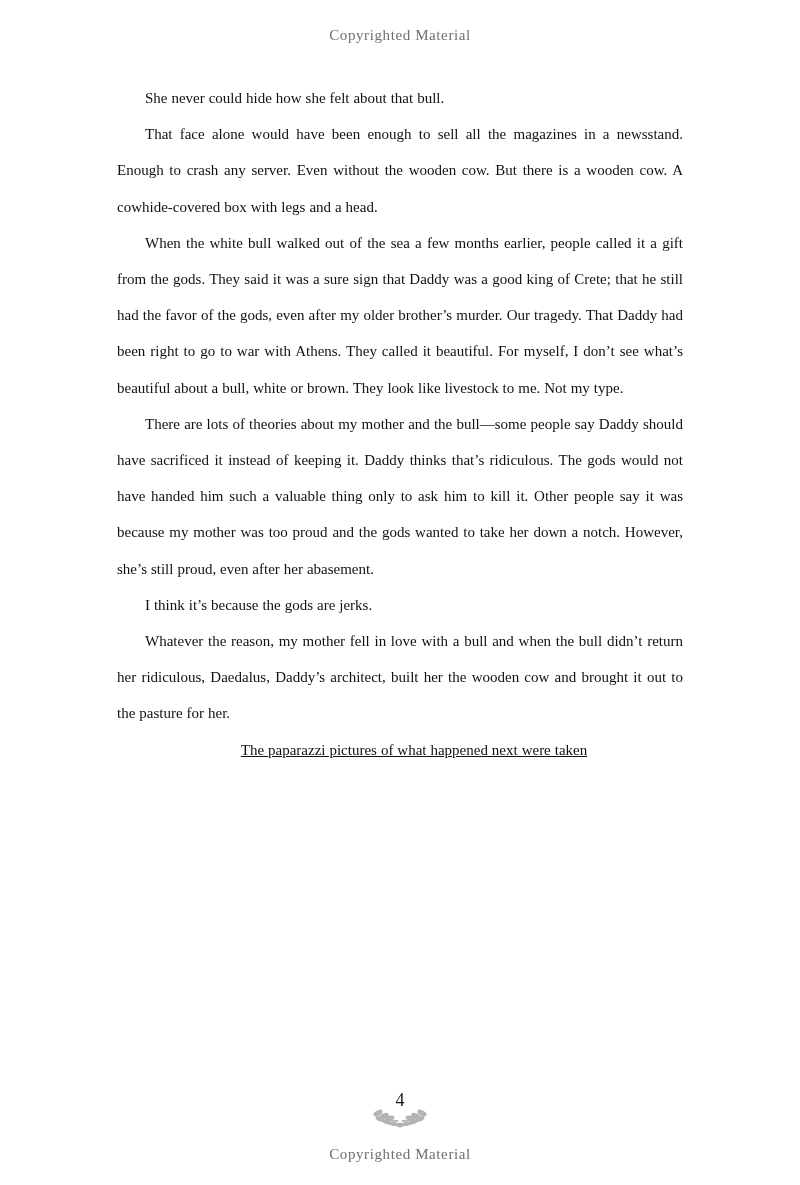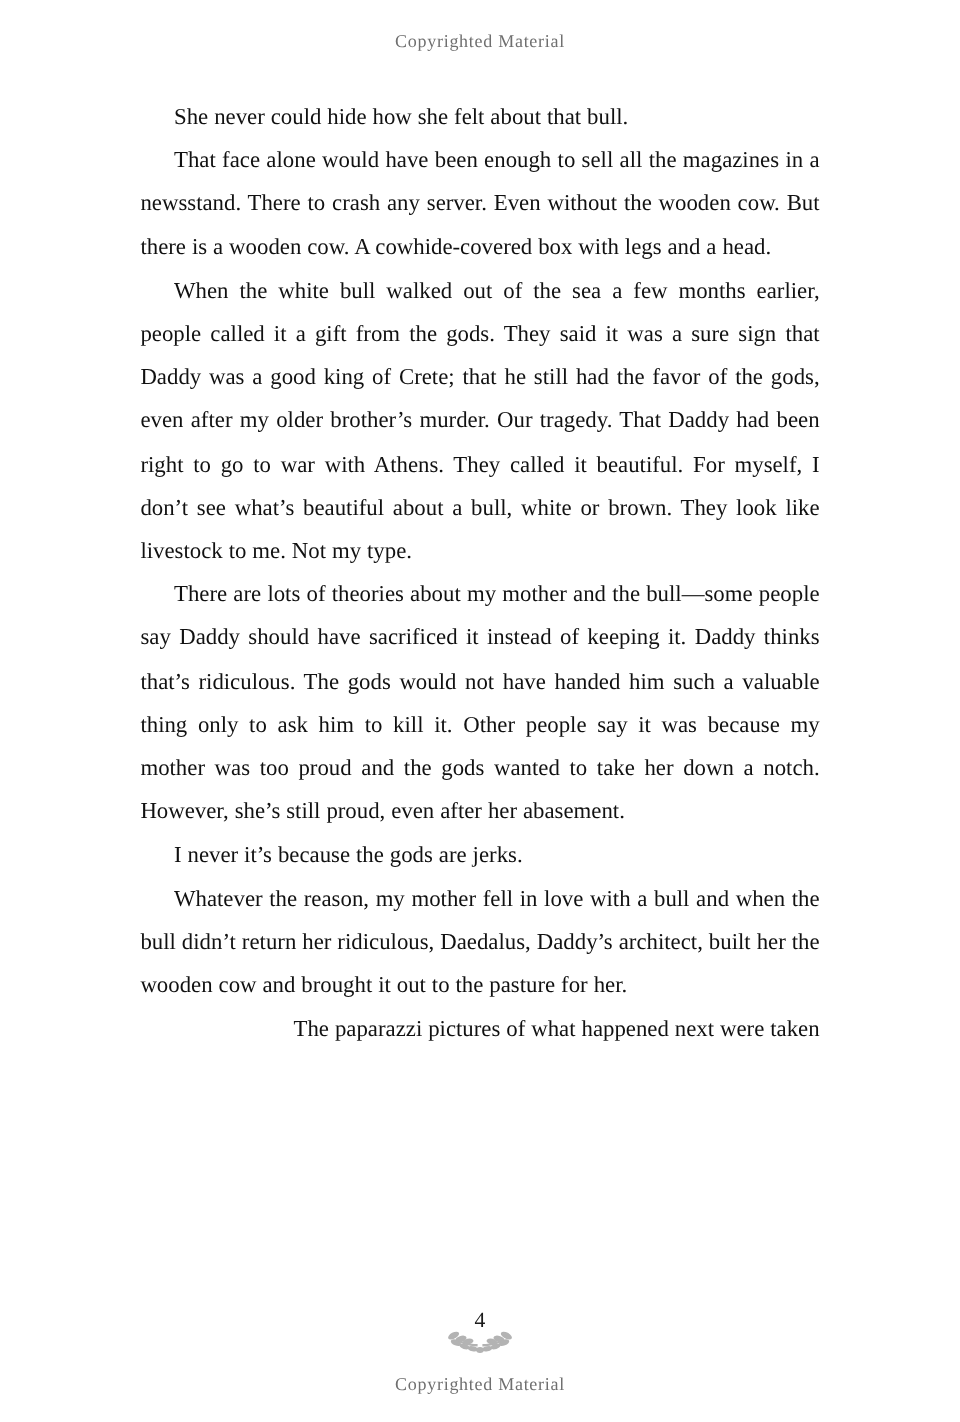--- a/index.html
+++ b/index.html
@@ -31,30 +31,31 @@
   }
   .content {
     flex: 1 1 auto;
     margin: 0 auto;
     width: 566px;
     padding-top: 36px;
     box-sizing: border-box;
   }
   p.para {
     margin: 0;
-    font-size: 19px;
+    font-size: 15px;
     line-height: 36.2px;
     text-align: justify;
     text-indent: 28px;
     hyphens: auto;
     -webkit-hyphens: auto;
     word-spacing: 0.2px;
   }
   p.para:last-child {
-    text-align: right;
+    text-align: center;
+    text-decoration: underline;
   }
   .footer {
     margin-bottom: 22px;
   }
   .folio-wrap {
     display: flex;
     flex-direction: column;
     align-items: center;
     justify-content: center;
   }
@@ -80,24 +81,24 @@
 </style>
 </head>
 <body>
 
 <div class="page">
 
   <div class="watermark-top">Copyrighted Material</div>
 
   <div class="content">
     <p class="para">She never could hide how she felt about that bull.</p>
-    <p class="para">That face alone would have been enough to sell all the magazines in a newsstand. There to crash any server. Even without the wooden cow. But there is a wooden cow. A cowhide-covered box with legs and a head.</p>
+    <p class="para">That face alone would have been enough to sell all the magazines in a newsstand. Enough to crash any server. Even without the wooden cow. But there is a wooden cow. A cowhide-covered box with legs and a head.</p>
     <p class="para">When the white bull walked out of the sea a few months earlier, people called it a gift from the gods. They said it was a sure sign that Daddy was a good king of Crete; that he still had the favor of the gods, even after my older brother’s murder. Our tragedy. That Daddy had been right to go to war with Athens. They called it beautiful. For myself, I don’t see what’s beautiful about a bull, white or brown. They look like livestock to me. Not my type.</p>
     <p class="para">There are lots of theories about my mother and the bull—some people say Daddy should have sacrificed it instead of keeping it. Daddy thinks that’s ridiculous. The gods would not have handed him such a valuable thing only to ask him to kill it. Other people say it was because my mother was too proud and the gods wanted to take her down a notch. However, she’s still proud, even after her abasement.</p>
-    <p class="para">I never it’s because the gods are jerks.</p>
+    <p class="para">I think it’s because the gods are jerks.</p>
     <p class="para">Whatever the reason, my mother fell in love with a bull and when the bull didn’t return her ridiculous, Daedalus, Daddy’s architect, built her the wooden cow and brought it out to the pasture for her.</p>
     <p class="para">The paparazzi pictures of what happened next were taken</p>
   </div>
 
   <div class="footer">
     <div class="folio-wrap">
       <div class="folio-number">4</div>
       <span class="ornament">
         <svg viewBox="0 0 96 26" width="96" height="26" aria-hidden="true">
           <g fill="#9a9a9a">

